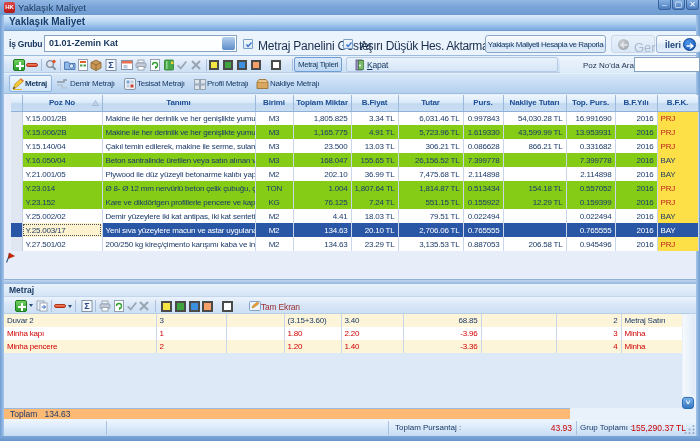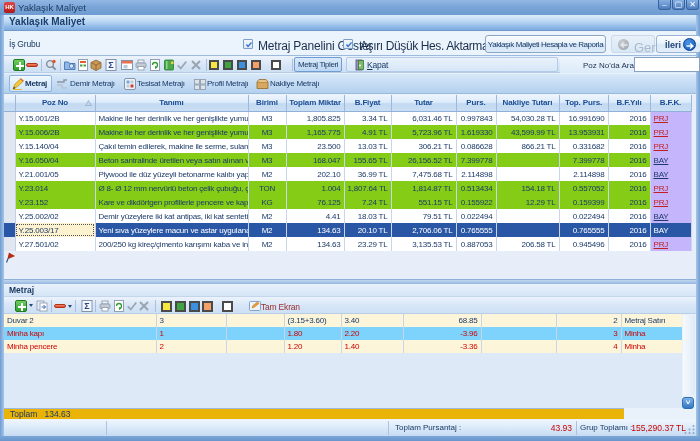--- a/index.html
+++ b/index.html
@@ -22,21 +22,21 @@
   background:linear-gradient(180deg,#86b0e2,#4f7fc0); color:#fff; font-size:8px; line-height:9px; text-align:center; }
 #btnmin { left:658px; } #btnmax { left:672px; } #btnclose { left:686px; }
 
 
 #caption { left:4px; top:15px; width:692px; height:16px;
   background:linear-gradient(180deg,#dcecfb 0%,#b9d6f2 45%,#8fb8e7 80%,#7fabde 100%);
   border-bottom:1px solid #6f9ac9; font-size:10px; font-weight:bold; color:#1a3f6e; padding:1px 0 0 5px; }
 
 
 #isgrubu { left:4px; top:32px; width:692px; height:24px; background:#ebf3fc; border-bottom:1px solid #9cbade; }
-#isgrubu .lbl { position:absolute; left:5px; top:7px; font-size:8.5px; letter-spacing:-0.2px; font-weight:normal; color:#16365e; }
+#isgrubu .lbl { position:absolute; left:5px; top:7px; font-size:8.5px; letter-spacing:-0.2px; font-weight:bold; color:#16365e; }
 #isinput { left:40px; top:3px; width:193px; height:17px; background:#fdfeff; border:1px solid #86a3c3; }
 #isinput span { position:absolute; left:4px; top:2px; font-size:9px; font-weight:bold; color:#16365e; }
 #isbtn { position:absolute; right:1px; top:1px; width:13px; height:13px; background:linear-gradient(180deg,#b4d0ee,#5c8cc8); border-radius:2px; }
 .cb { width:10px; height:10px; background:linear-gradient(180deg,#f2f7fc,#dbe8f4); border:1px solid #7aa0c8; border-radius:1px; }
 .cb svg { position:absolute; left:0px; top:0px; }
 .cblbl { font-size:12px; letter-spacing:-0.2px; color:#1a2f4e; }
 #hesapla { left:481px; top:3px; width:121px; height:18px; border:1px solid #8aa6c7; border-radius:3px;
   background:linear-gradient(180deg,#fbfdfe 0%,#e8f1fa 45%,#d3e4f6 55%,#dfecf9 100%);
   font-size:8px; color:#1c3c68; text-align:center; line-height:17px; letter-spacing:-0.45px; }
 #geri { left:607px; top:3px; width:44px; height:18px; border:1px solid #c9d8ea; border-radius:3px;
@@ -65,31 +65,31 @@
 
 #tabs { left:4px; top:74px; width:692px; height:20px;
   background:linear-gradient(180deg,#d8e8f8 0%,#c6dcf4 50%,#b3d0ee 100%); border-bottom:1px solid #9dbbdd; }
 #tabs .tab { position:absolute; top:5px; height:12px; font-size:8px; letter-spacing:-0.25px; color:#1a3a66; }
 #seltab { left:5px; top:1px; width:43px; height:17px; border:1px solid #8fb4de; border-radius:2px;
   background:linear-gradient(180deg,#f0f7fd,#cfe4f7); }
 
 
 #grid1 { left:4px; top:95px; width:692px; height:184px; background:#e7eef9; }
 table { border-collapse:collapse; table-layout:fixed; }
-#t1 { width:687px; }
+#t1 { width:687px;margin-left:7px; }
 #t1 th { height:16px; font-size:8px; letter-spacing:-0.15px; font-weight:bold; color:#1c4d94;
   background:linear-gradient(180deg,#eef5fd 0%,#dcebfa 45%,#c2d9f1 55%,#cadef3 100%);
   border-right:1px solid #9cb8dc; border-bottom:1px solid #8fb0d8; padding:0; text-align:center; overflow:hidden; white-space:nowrap; }
 #t1 td { height:14px; font-size:8px; letter-spacing:-0.2px; color:#1c3a69; padding:0 3px; border-right:1px solid #c9d6ea;
   overflow:hidden; white-space:nowrap; }
 #t1 tr.cr td { background:#84cc16; }
 #t1 tr.wh td { background:#fff; }
 #t1 tr.wh td.ind, #t1 tr.cr td.ind { background:#e0e7f1; border-right:1px solid #c3d0e4; padding:0; }
 #t1 tr.sel td.ind { padding:0; }
-#t1 tr.wh td.bfk, #t1 tr.cr td.bfk { background:#c4b5fd; color:#1c3a69;text-decoration:underline; }
+#t1 tr.wh td.bfk, #t1 tr.cr td.bfk { background:#fde047; color:#1c3a69; }
 #t1 tr.wh td.bfk.prj, #t1 tr.cr td.bfk.prj { color:#c22020; }
 #t1 .r { text-align:right; } #t1 .c { text-align:center; }
 #t1 tr.sel td { background:#2a57a5; color:#fff; }
 #t1 tr.sel td.ind { background:#2a57a5; }
 #t1 tr.sel td.focus { background:#fdf2cf; color:#1c3a69; outline:1px dotted #555; outline-offset:-2px; }
 #flag { position:absolute; }
 
 
 #splitter { left:4px; top:279px; width:692px; height:5px; background:linear-gradient(180deg,#c3d7ee,#93b7e2); border-top:1px solid #8fb0da; }
 #panelhdr { left:4px; top:284px; width:692px; height:13px; background:linear-gradient(180deg,#e9f1fb,#d4e5f6);
@@ -100,26 +100,26 @@
 
 
 #grid2 { left:4px; top:314px; width:692px; height:94px; background:#dde9f6; }
 #t2 { width:678px; }
 #t2 th { height:13px; font-size:8px; letter-spacing:-0.15px; font-weight:bold; color:#1c4d94;
   background:linear-gradient(180deg,#eef5fd 0%,#dcebfa 45%,#c2d9f1 55%,#cadef3 100%);
   border-right:1px solid #9cb8dc; border-bottom:1px solid #8fb0d8; padding:0; text-align:center; overflow:hidden; white-space:nowrap; }
 #t2 td { height:13px; font-size:8px; letter-spacing:-0.2px; color:#1c3a69; padding:0 3px; border-right:1px solid #c9d6ea; overflow:hidden; white-space:nowrap; }
 #t2 tr.cur td { background:#daeaf6; }
 #t2 tr.cr td { background:#fdf5d9; }
-#t2 tr.wh td { background:#7dd3fc; }
+#t2 tr.wh td { background:#ffffff; }
 #t2 tr.red td { color:#d00000; }
 #t2 .r { text-align:right; }
 #chevbtn { left:682px; top:397px; width:12px; height:12px; border-radius:3px; border:1px solid #2d6db4;
   background:linear-gradient(180deg,#7db4e8,#3276c2); color:#fff; font-size:8px; text-align:center; line-height:10px; font-weight:bold; }
-#toplamrow { left:4px; top:408px; width:620px; height:11px; background:#eab308; border-top:1px solid #9cb8dc;
+#toplamrow { left:4px; top:408px; width:566px; height:11px; background:#fdba74; border-top:1px solid #9cb8dc;
   font-size:8.5px; color:#1c3a69; padding:0 0 0 6px; }
 
 
 #status { left:4px; top:420px; width:692px; height:16px;
   background:linear-gradient(180deg,#eef5fd 0%,#dcebfa 45%,#c6daf1 100%); font-size:8.5px; color:#1a3a66; }
 #status .seg { position:absolute; top:1px; height:14px; border-left:1px solid #a9c2e0; }
 #status .red { color:#cc0000; }
 #statseg { left:4px; top:421px; width:99px; height:14px; background:linear-gradient(180deg,#d3e3f4,#b9d0ea); }
 
 
@@ -140,20 +140,24 @@
   <div id="btnmin" class="abs winbtn">–</div>
   <div id="btnmax" class="abs winbtn">▢</div>
   <div id="btnclose" class="abs winbtn">✕</div>
   <div id="frameL" class="abs"></div>
   <div id="frameR" class="abs"></div>
   <div id="frameB" class="abs"></div>
   <div id="caption" class="abs">Yaklaşık Maliyet</div>
 
   <div id="isgrubu" class="abs">
     <span class="lbl">İş Grubu</span>
+    <div id="isinput" class="abs">
+        <span>01.01-Zemin Kat</span>
+        <div id="isbtn"></div>
+      </div>
     <div class="cb abs" style="left:239px; top:7px;">
         <svg width="10" height="10">
           <path d="M2.5 4.5 L4 6.5 L7.5 2.5" stroke="#3a72cc" stroke-width="1.3" fill="none"></path>
         </svg>
       </div>
     <span class="cblbl abs" style="left:254px; top:7px;">Metraj Panelini Göster</span>
     <div class="cb abs" style="left:339px; top:7px;">
         <svg width="10" height="10">
           <path d="M2.5 4.5 L4 6.5 L7.5 2.5" stroke="#3a72cc" stroke-width="1.3" fill="none"></path>
         </svg>

